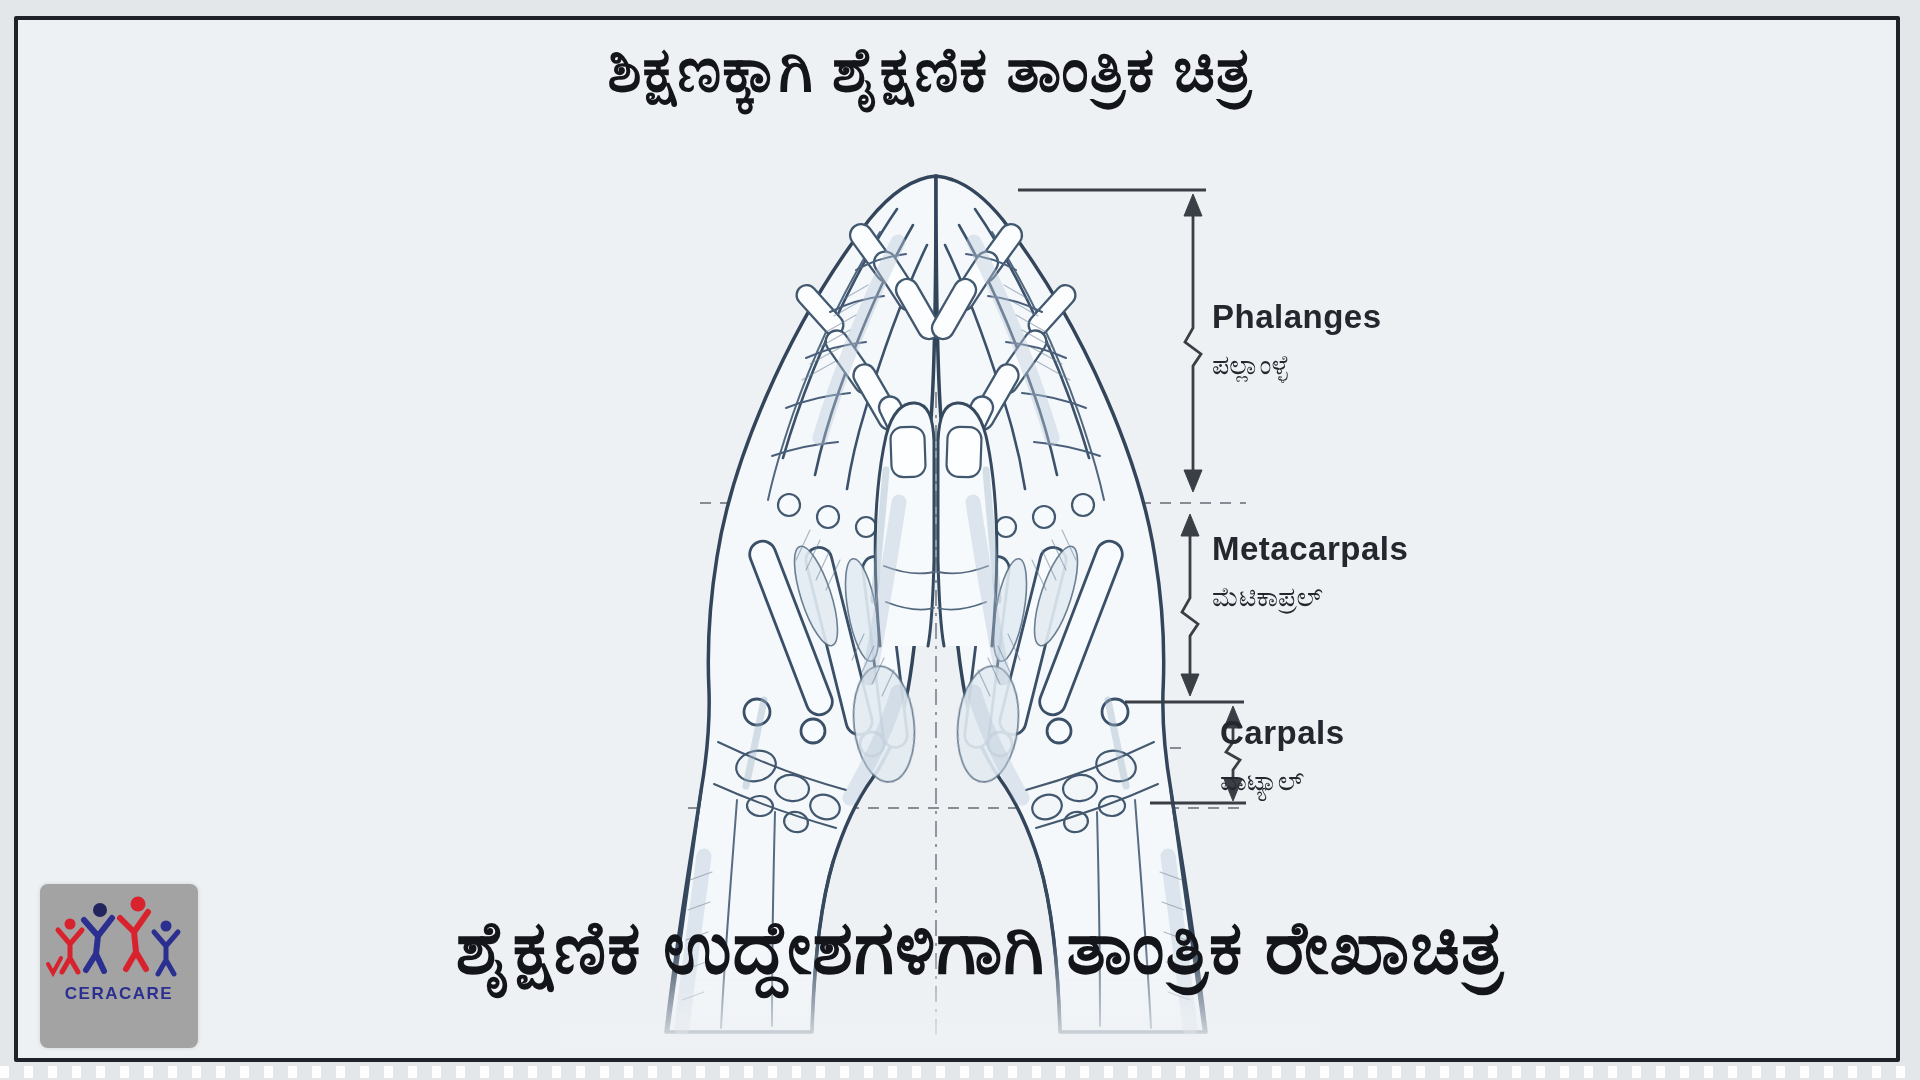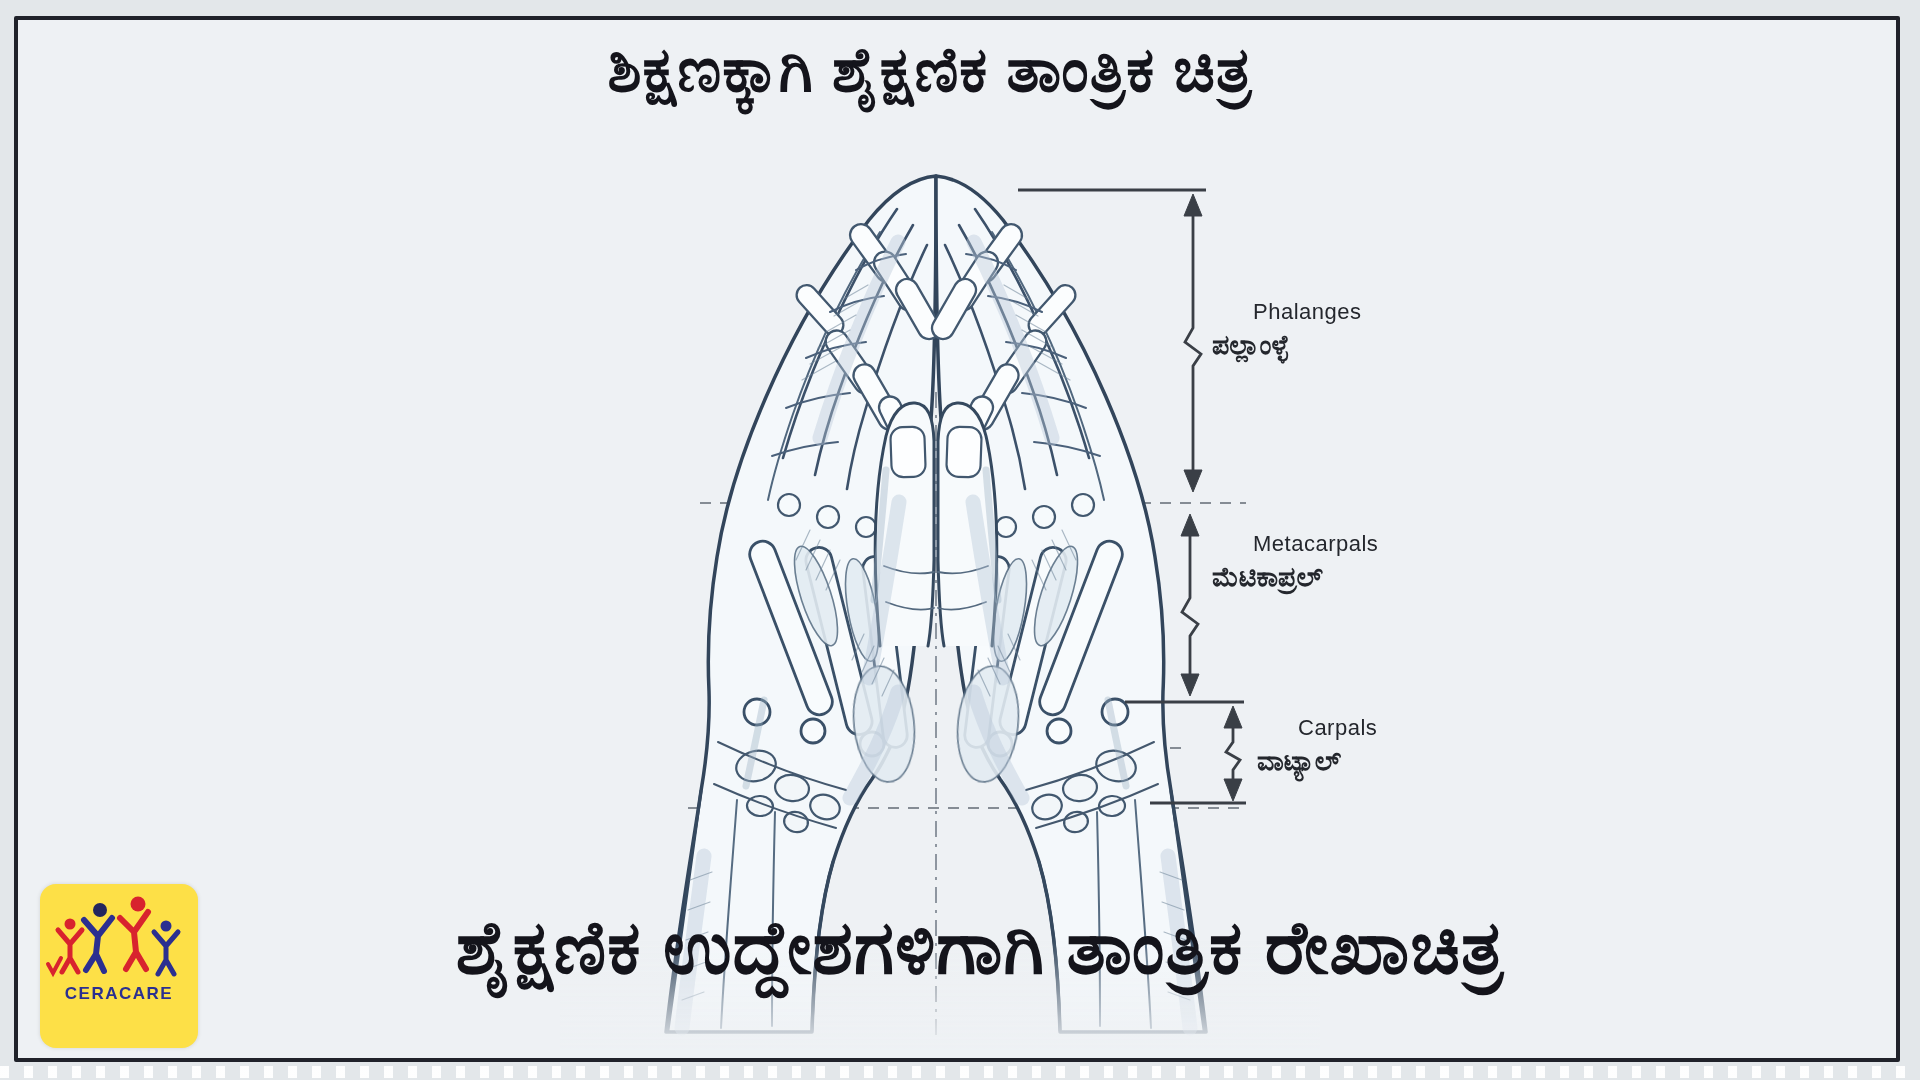--- a/index.html
+++ b/index.html
@@ -23,25 +23,25 @@
     text-align:center;font-size:62px;font-weight:bold;color:#14141b;
     letter-spacing:1px;
   }
   .footer-text{
     position:absolute;left:215px;top:905px;width:1530px;
     text-align:center;font-size:74px;font-weight:bold;color:#14141b;
     letter-spacing:1px;
   }
   .scene{position:absolute;left:0;top:0;width:1920px;height:1080px;}
   .lbl{position:absolute;color:#24272d;line-height:1.05;}
-  .lbl .en{font-size:22px;font-weight:400;letter-spacing:.5px;margin-left:41px;}
-  .lbl .kn{font-size:27px;font-weight:700;margin-top:8px;}
+  .lbl .en{font-size:33px;font-weight:700;letter-spacing:.5px;}
+  .lbl .kn{font-size:27px;font-weight:400;margin-top:16px;}
   .logo{
     position:absolute;left:40px;top:884px;width:158px;height:164px;
-    background:#fde047;border-radius:16px;
+    background:#a3a3a3;border-radius:8px;
     box-shadow:0 0 4px rgba(0,0,0,.12);
     text-decoration:underline;
   }
   .logo-text{
     position:absolute;left:0;bottom:44px;width:158px;text-align:center;
     font-size:17px;font-weight:800;letter-spacing:1.5px;color:#2b2f90;
   }
 </style>
 </head>
 <body>
@@ -190,21 +190,21 @@
 <div class="title">ಶಿಕ್ಷಣಕ್ಕಾಗಿ ಶೈಕ್ಷಣಿಕ ತಾಂತ್ರಿಕ ಚಿತ್ರ</div>
 
 <div class="lbl" style="left:1212px;top:300px">
   <div class="en">Phalanges</div>
   <div class="kn">ಪಲ್ಲಾಂಳ್ಳೆ</div>
 </div>
 <div class="lbl" style="left:1212px;top:532px">
   <div class="en">Metacarpals</div>
   <div class="kn">ಮೆಟಿಕಾಪ್ರಲ್</div>
 </div>
-<div class="lbl" style="left:1257px;top:716px">
+<div class="lbl" style="left:1220px;top:716px">
   <div class="en">Carpals</div>
   <div class="kn">ವಾಟ್ಯಾಲ್</div>
 </div>
 
 <div class="footer-text">ಶೈಕ್ಷಣಿಕ ಉದ್ದೇಶಗಳಿಗಾಗಿ ತಾಂತ್ರಿಕ ರೇಖಾಚಿತ್ರ</div>
 
 <div class="logo">
   <svg width="158" height="118" viewBox="0 0 158 118">
 
     <g stroke="#d8232e" stroke-width="5" stroke-linecap="round" fill="none">

